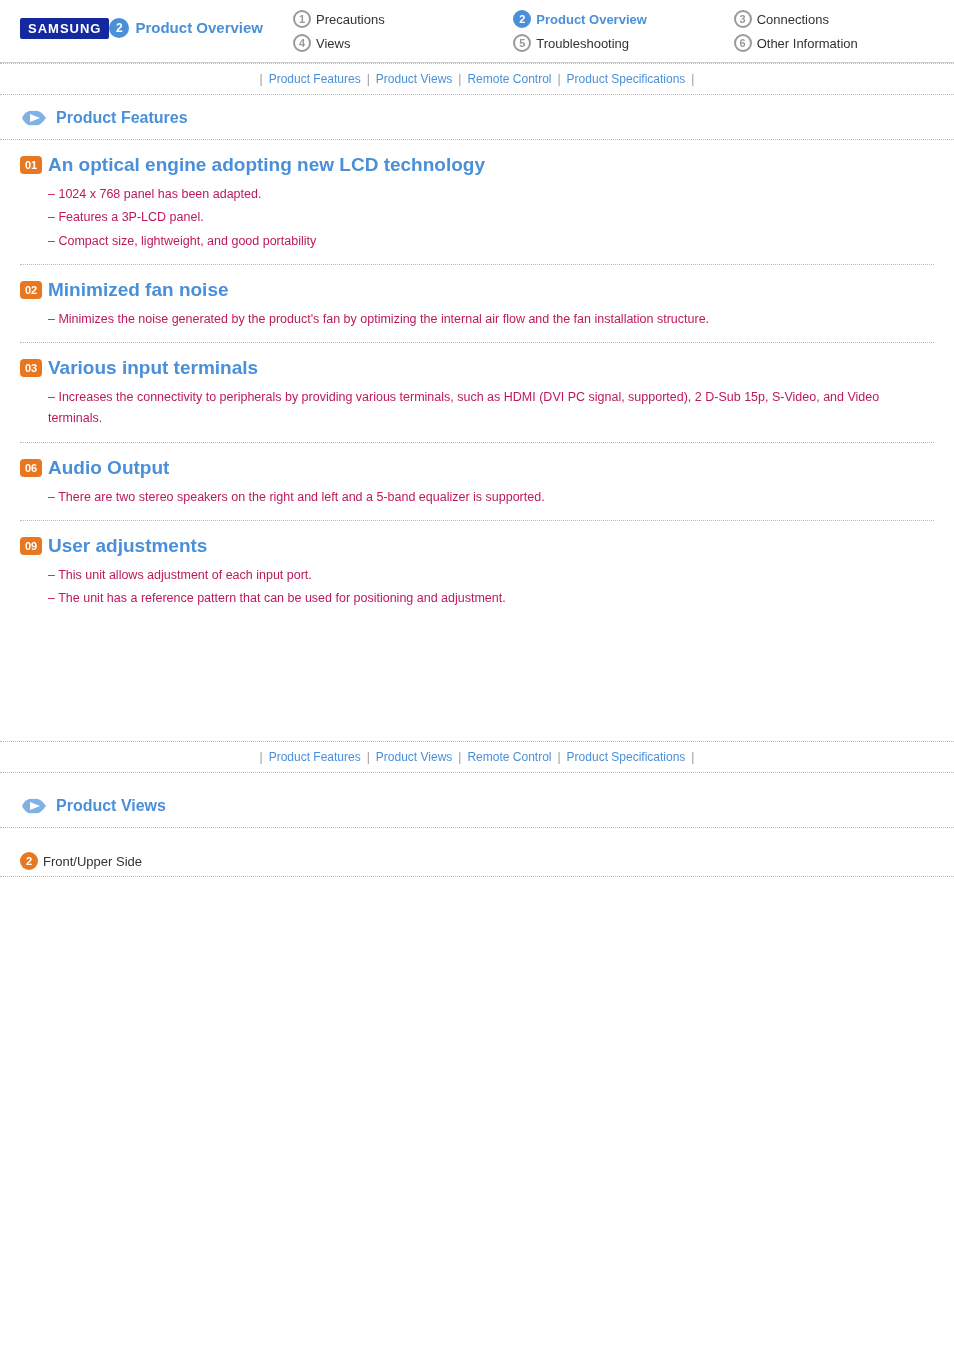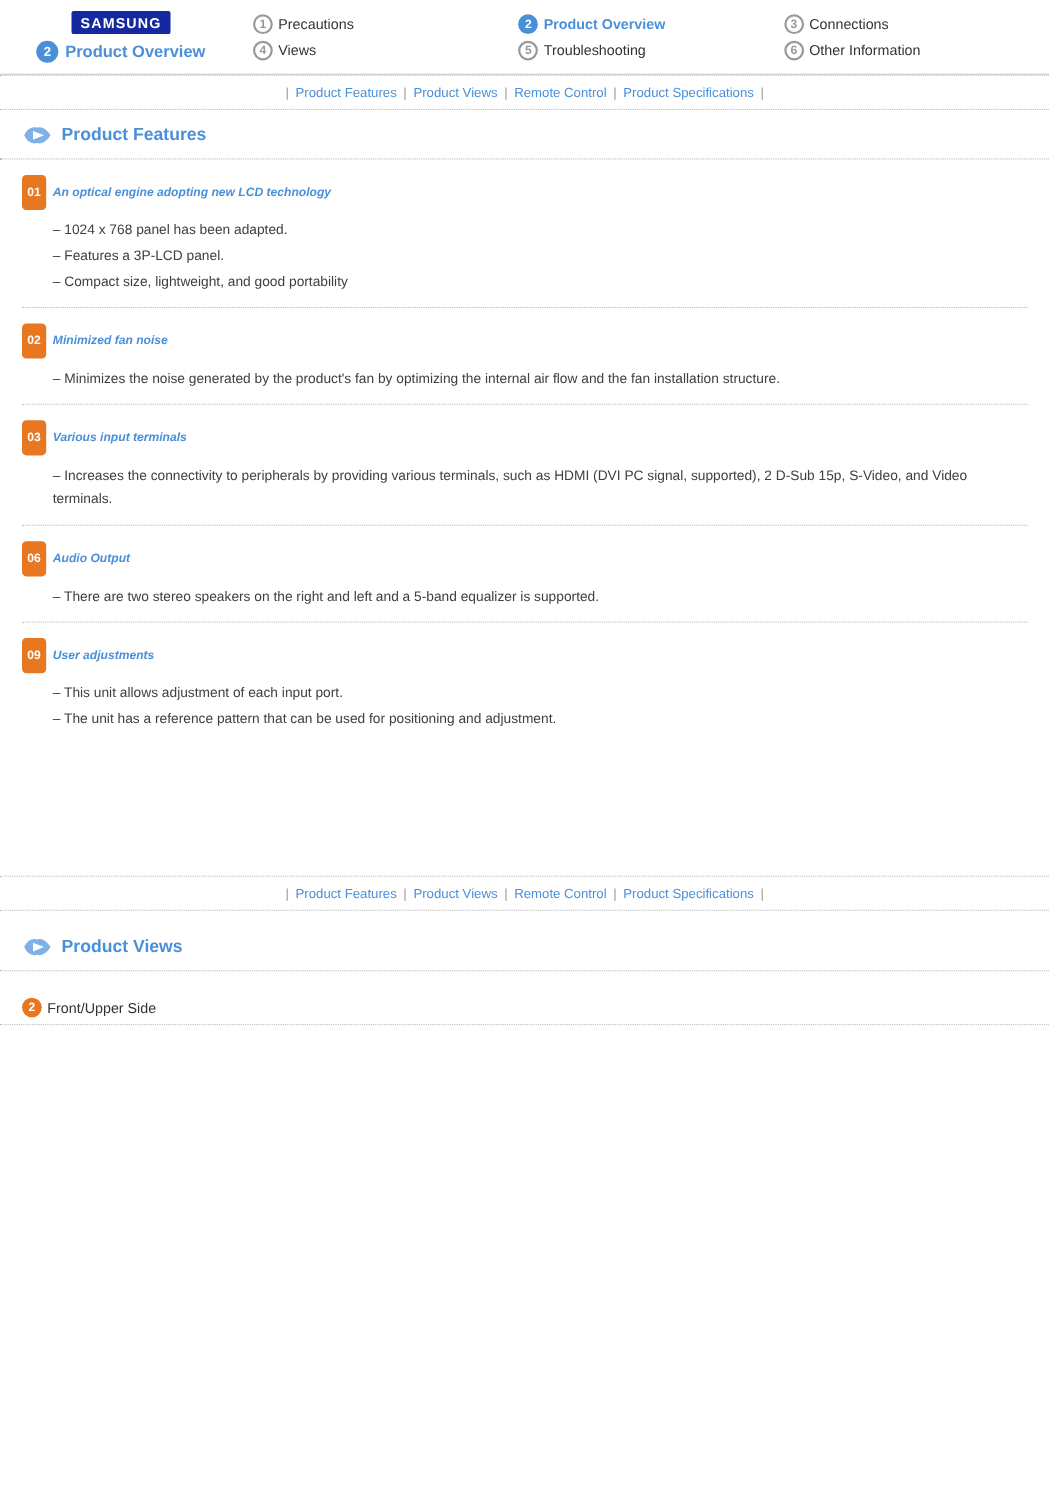--- a/index.html
+++ b/index.html
@@ -16,22 +16,22 @@
     .header {
       background: #fff;
       border-bottom: 1px solid #ccc;
       padding: 10px 20px 10px 20px;
       display: flex;
       align-items: center;
       gap: 30px;
     }
     .logo-area {
       display: flex;
-      flex-direction: column;
-      align-items: center;
+      flex-direction: row;
+      align-items: flex-start;
       min-width: 180px;
     }
     .samsung-logo {
       background: #1428A0;
       color: white;
       font-weight: bold;
       font-size: 13px;
       padding: 3px 8px;
       border-radius: 2px;
       letter-spacing: 1px;
@@ -160,37 +160,36 @@
       display: flex;
       align-items: center;
       gap: 6px;
       margin-bottom: 8px;
     }
     .num-sq {
       display: inline-flex;
       align-items: center;
       justify-content: center;
       width: 22px;
-      height: 32px;
+      height: 18px;
       border-radius: 4px;
       font-size: 11px;
       font-weight: bold;
       color: white;
       background: #e87722;
       flex-shrink: 0;
     }
     .feature-title {
       color: #4a90d9;
-      font-size: 11px;
-      font-weight: bold;
-      font-style: italic;
+      font-size: 19px;
+      font-weight: bold;
     }
     .feature-desc {
       padding-left: 28px;
-      color: #404040;
+      color: #be185d;
       font-size: 12.5px;
       line-height: 1.7;
     }
     .feature-desc p {
       margin-bottom: 2px;
     }
 
     
     .views-section {
       margin-top: 10px;

